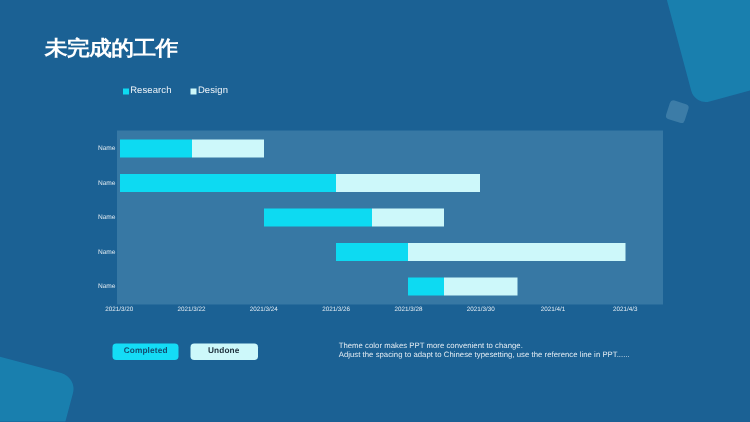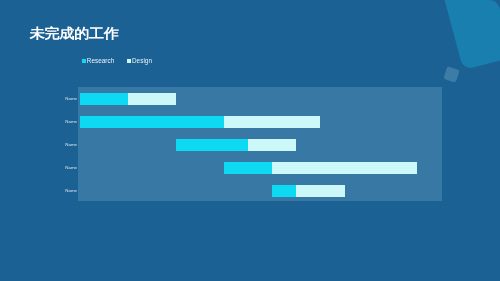--- a/index.html
+++ b/index.html
@@ -1,18 +1,18 @@
 <!DOCTYPE html>
 <html><head>
 <meta charset="utf-8">
 <style>
   html,body{margin:0;padding:0;}
   body{width:500px;height:281px;overflow:hidden;background:#1b6194;
        font-family:"Liberation Sans","DejaVu Sans",sans-serif;-webkit-font-smoothing:antialiased;}
-  .slide{position:relative;width:500px;height:201px;overflow:hidden;background:#1b6194;border-radius:11px;}
+  .slide{position:relative;width:500px;height:281px;overflow:hidden;background:#1b6194;}
 
   
   .deco{position:absolute;}
   #deco-top-right{width:110px;height:120px;background:#197fae;border-radius:10px;
       left:446px;top:-62.5px;transform:rotate(-15deg);transform-origin:50% 50%;}
   #deco-bottom-left{width:120px;height:120px;background:#197fae;border-radius:11px;
       left:-82px;top:234px;transform:rotate(15deg);transform-origin:50% 50%;}
   #deco-square{width:13.2px;height:13.2px;background:#3c7ca7;border-radius:2.5px;
       left:444.5px;top:68.4px;transform:rotate(18deg);transform-origin:50% 50%;}
 

